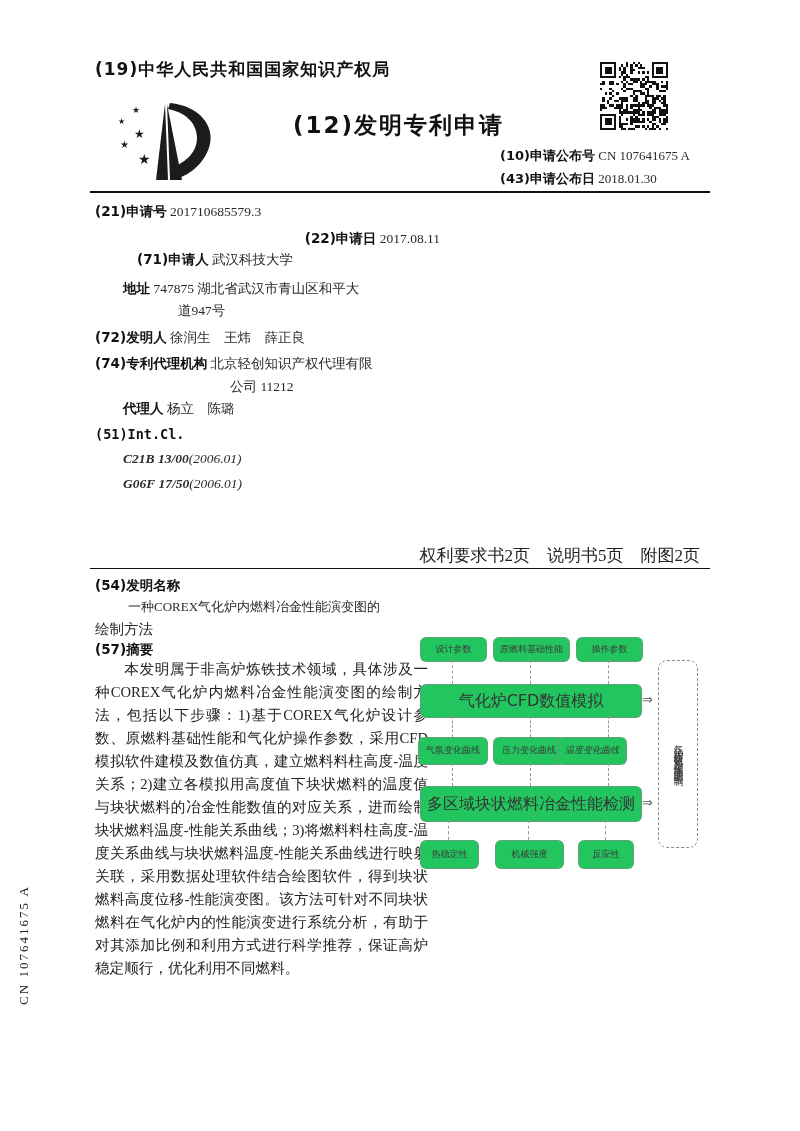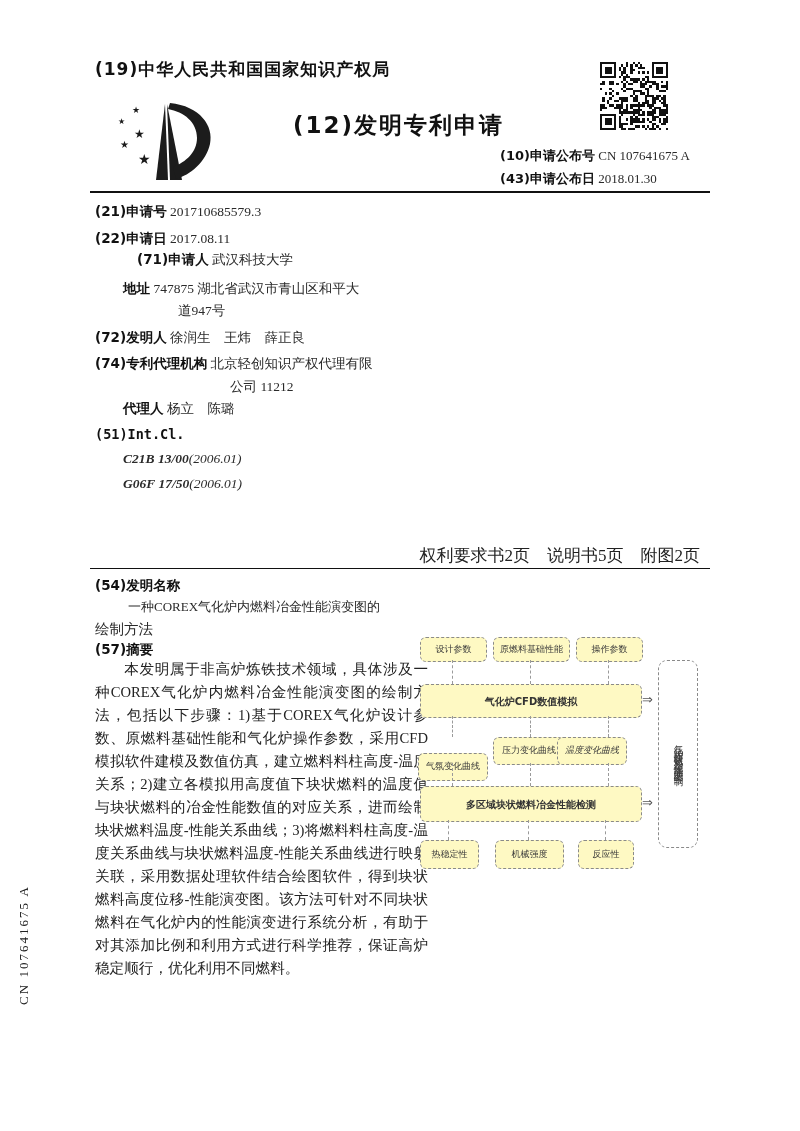--- a/index.html
+++ b/index.html
@@ -22,26 +22,26 @@
   .italic{font-style:italic;}
   .codeb{font-weight:bold;font-style:italic;}
   .pages{left:400px;top:544px;width:300px;text-align:right;font-size:17px;color:#222;}
   .abstract{
     left:95px;top:658px;width:333px;font-size:14.6px;line-height:23px;
     text-align:justify;color:#222;
   }
   .abstract p{margin:0;text-indent:2em;}
   
   .dbox{
-    position:absolute;border:1px dashed #8a8a8a;border-radius:6px;background:#fef9c3;
+    position:absolute;border:1px dashed #8a8a8a;border-radius:6px;background:#22c55e;
     display:flex;align-items:center;justify-content:center;text-align:center;
     font-family:"DejaVu Sans","Liberation Sans",sans-serif;
     font-size:9px;color:#3a3a3a;line-height:1.1;white-space:nowrap;
   }
-  .dbox.big{font-size:10px;font-weight:700;color:#333;}
+  .dbox.big{font-size:16px;font-weight:400;color:#333;}
   .conn{position:absolute;width:0;border-left:1px dashed #9a9a9a;}
   .sidebox{
     position:absolute;border:1px dashed #8a8a8a;border-radius:9px;background:#fff;
     display:flex;align-items:center;justify-content:center;
     writing-mode:vertical-rl;text-orientation:upright;
     font-family:"DejaVu Sans","Liberation Sans",sans-serif;
     font-size:9.5px;letter-spacing:2px;color:#3a3a3a;
   }
   .arrow{position:absolute;font-size:13px;color:#555;font-family:"DejaVu Sans",sans-serif;}
   .side-code{
@@ -394,21 +394,21 @@
     <span class="lbl">(43)申请公布日</span>
     <span class="val">2018.01.30</span>
   </div>
 
   <div class="abs hr-thick"></div>
 
   <div class="abs row" style="top:203px;">
     <span class="lbl">(21)申请号</span>
     <span class="val">201710685579.3</span>
   </div>
-  <div class="abs row" style="top:230px;">
+  <div class="abs row" style="top:230px;text-align:right;">
     <span class="lbl">(22)申请日</span>
     <span class="val">2017.08.11</span>
   </div>
   <div class="abs row" style="top:251px;margin-left:42px;">
     <span class="lbl">(71)申请人</span>
     <span class="val">武汉科技大学</span>
   </div>
   <div class="abs row" style="top:280px;padding-left:28px;">
     <span class="lbl">地址</span>
     <span class="val">747875 湖北省武汉市青山区和平大</span>
@@ -461,21 +461,21 @@
     <div class="conn" style="left:452px;top:660px;height:24px;"></div>
     <div class="conn" style="left:530px;top:660px;height:24px;"></div>
     <div class="conn" style="left:608px;top:660px;height:24px;"></div>
 
     <div class="dbox big" style="left:420px;top:684px;width:220px;height:32px;">气化炉CFD数值模拟</div>
 
     <div class="conn" style="left:452px;top:716px;height:21px;"></div>
     <div class="conn" style="left:530px;top:716px;height:21px;"></div>
     <div class="conn" style="left:608px;top:716px;height:21px;"></div>
 
-    <div class="dbox" style="left:418px;top:737px;width:68px;height:26px;margin-top:16px;">气氛变化曲线</div>
+    <div class="dbox" style="left:418px;top:737px;width:68px;height:26px;">气氛变化曲线</div>
     <div class="dbox" style="left:493px;top:737px;width:70px;height:26px;">压力变化曲线</div>
     <div class="dbox" style="left:557px;top:737px;width:68px;height:26px;font-style:italic;">温度变化曲线</div>
 
     <div class="conn" style="left:452px;top:763px;height:23px;"></div>
     <div class="conn" style="left:530px;top:763px;height:23px;"></div>
     <div class="conn" style="left:608px;top:763px;height:23px;"></div>
 
     <div class="dbox big" style="left:420px;top:786px;width:220px;height:34px;">多区域块状燃料冶金性能检测</div>
 
     <div class="conn" style="left:448px;top:820px;height:20px;"></div>

